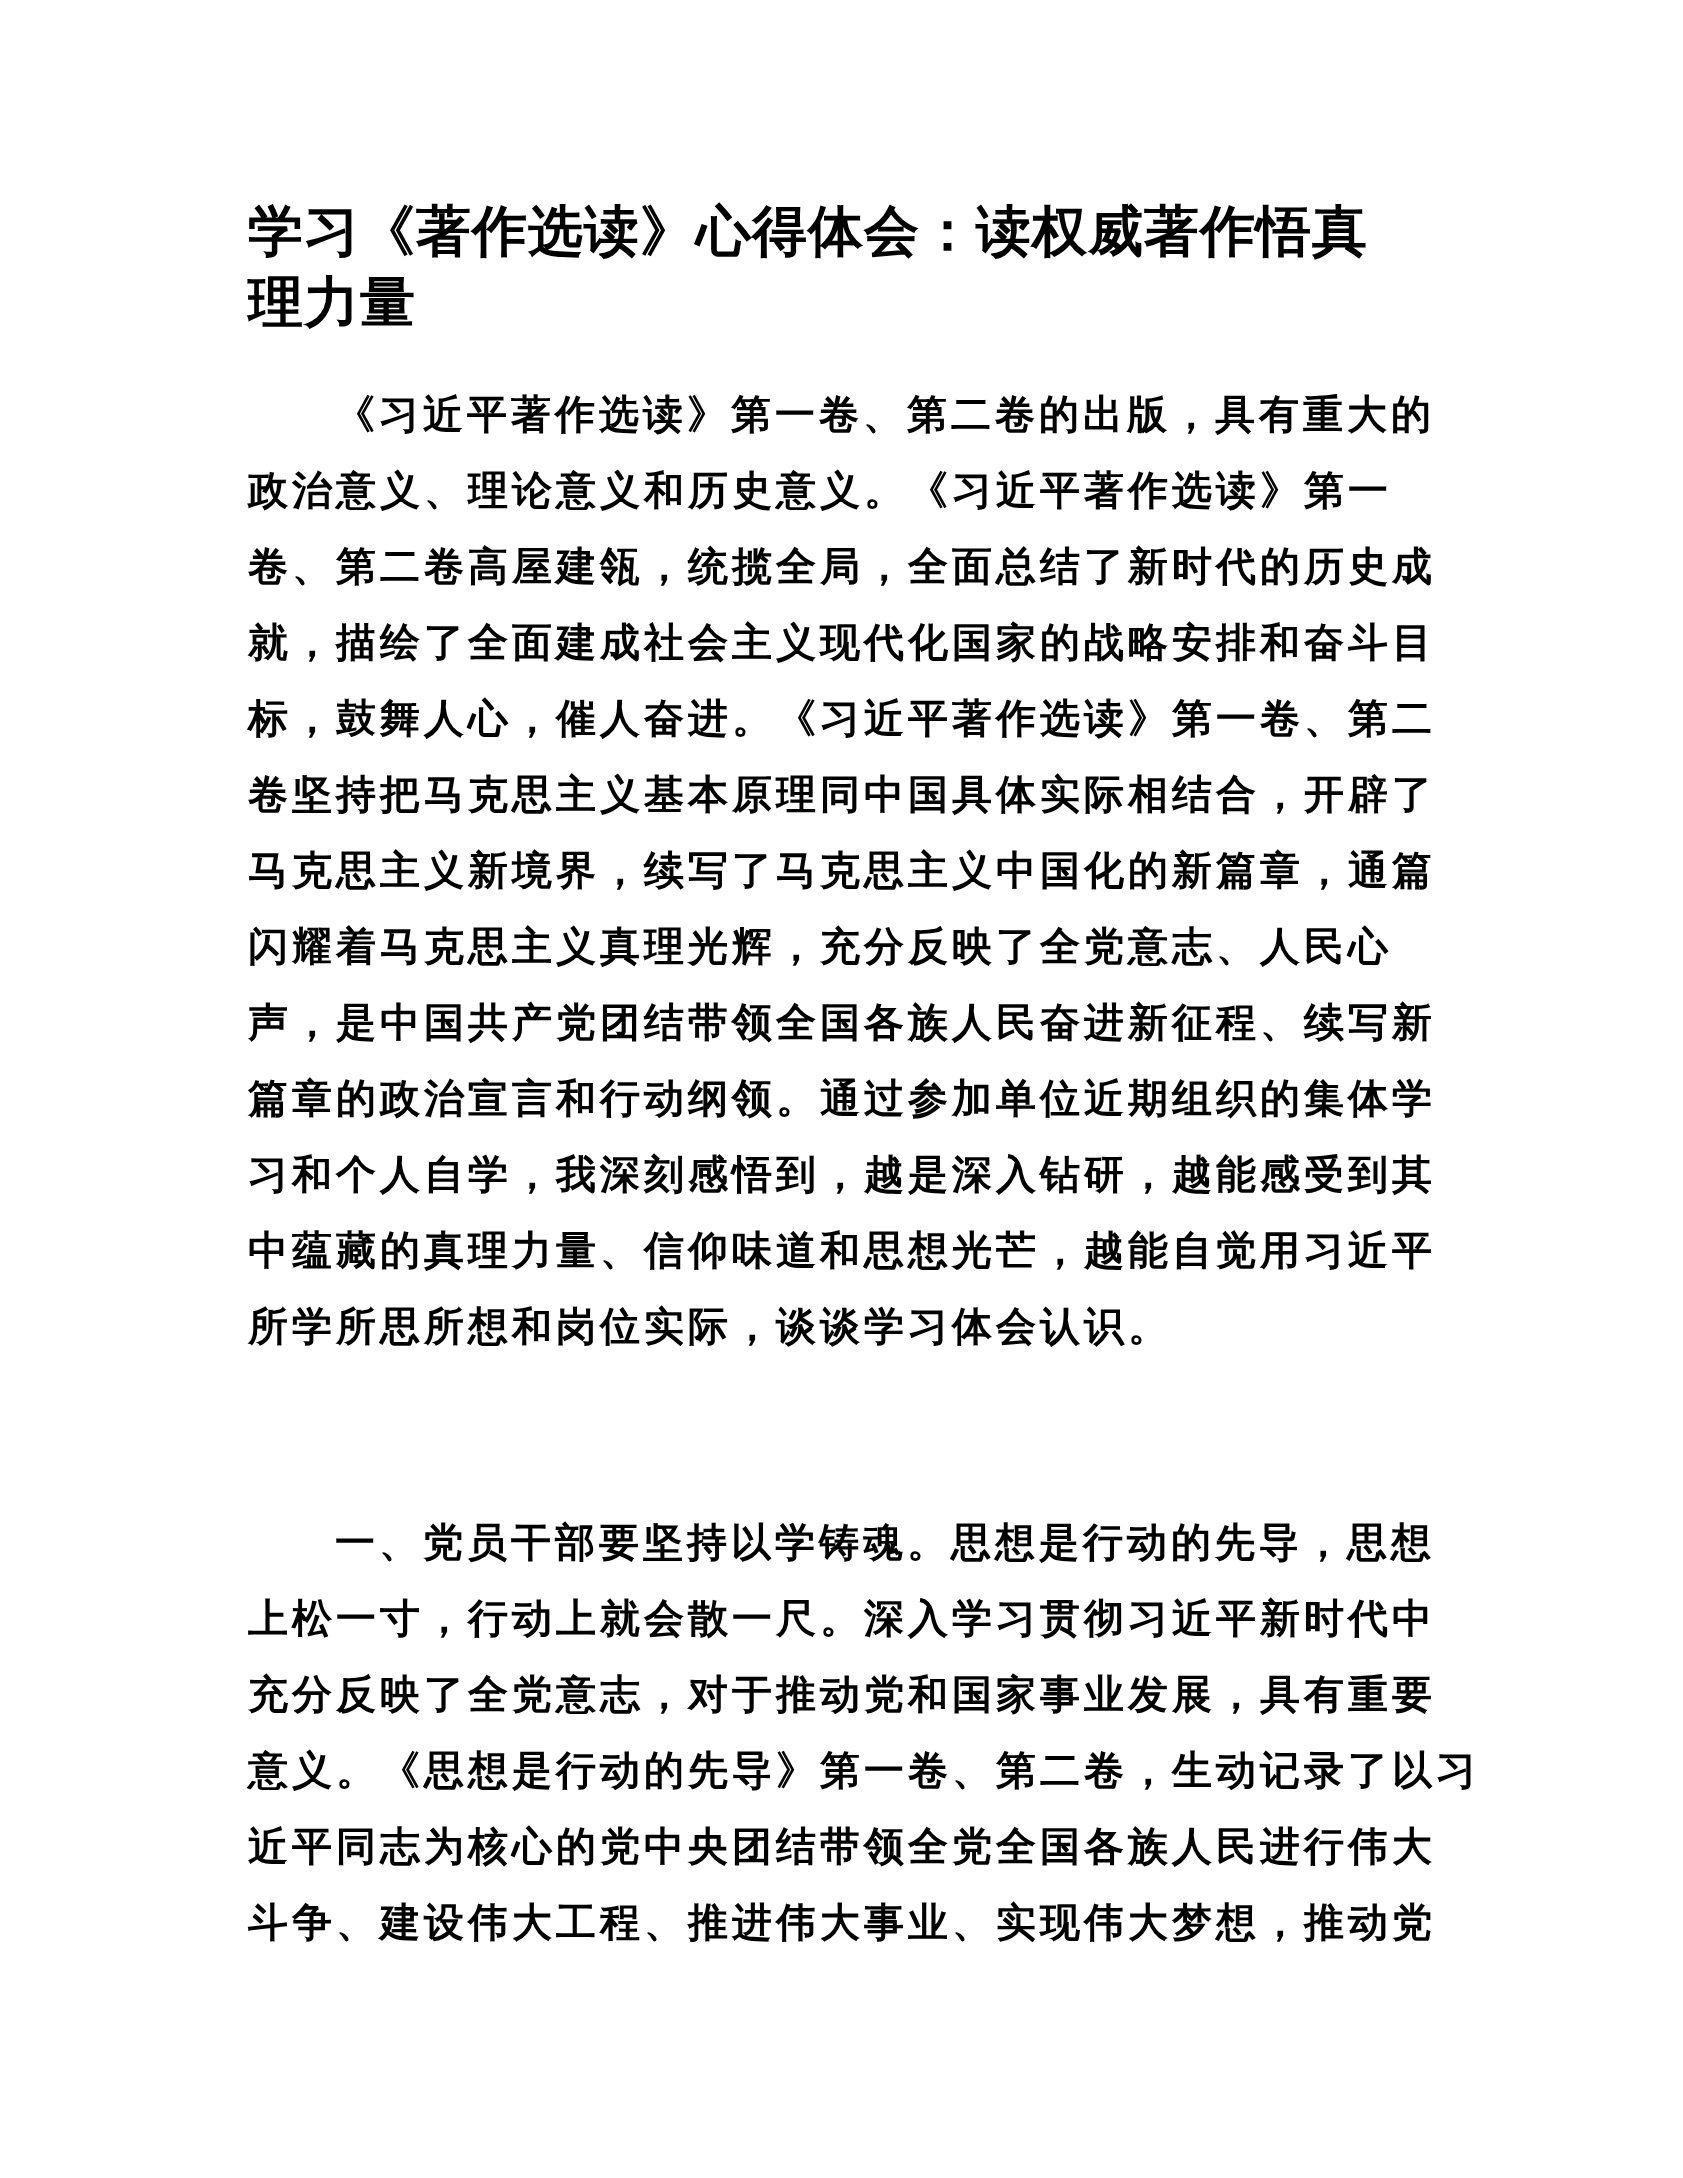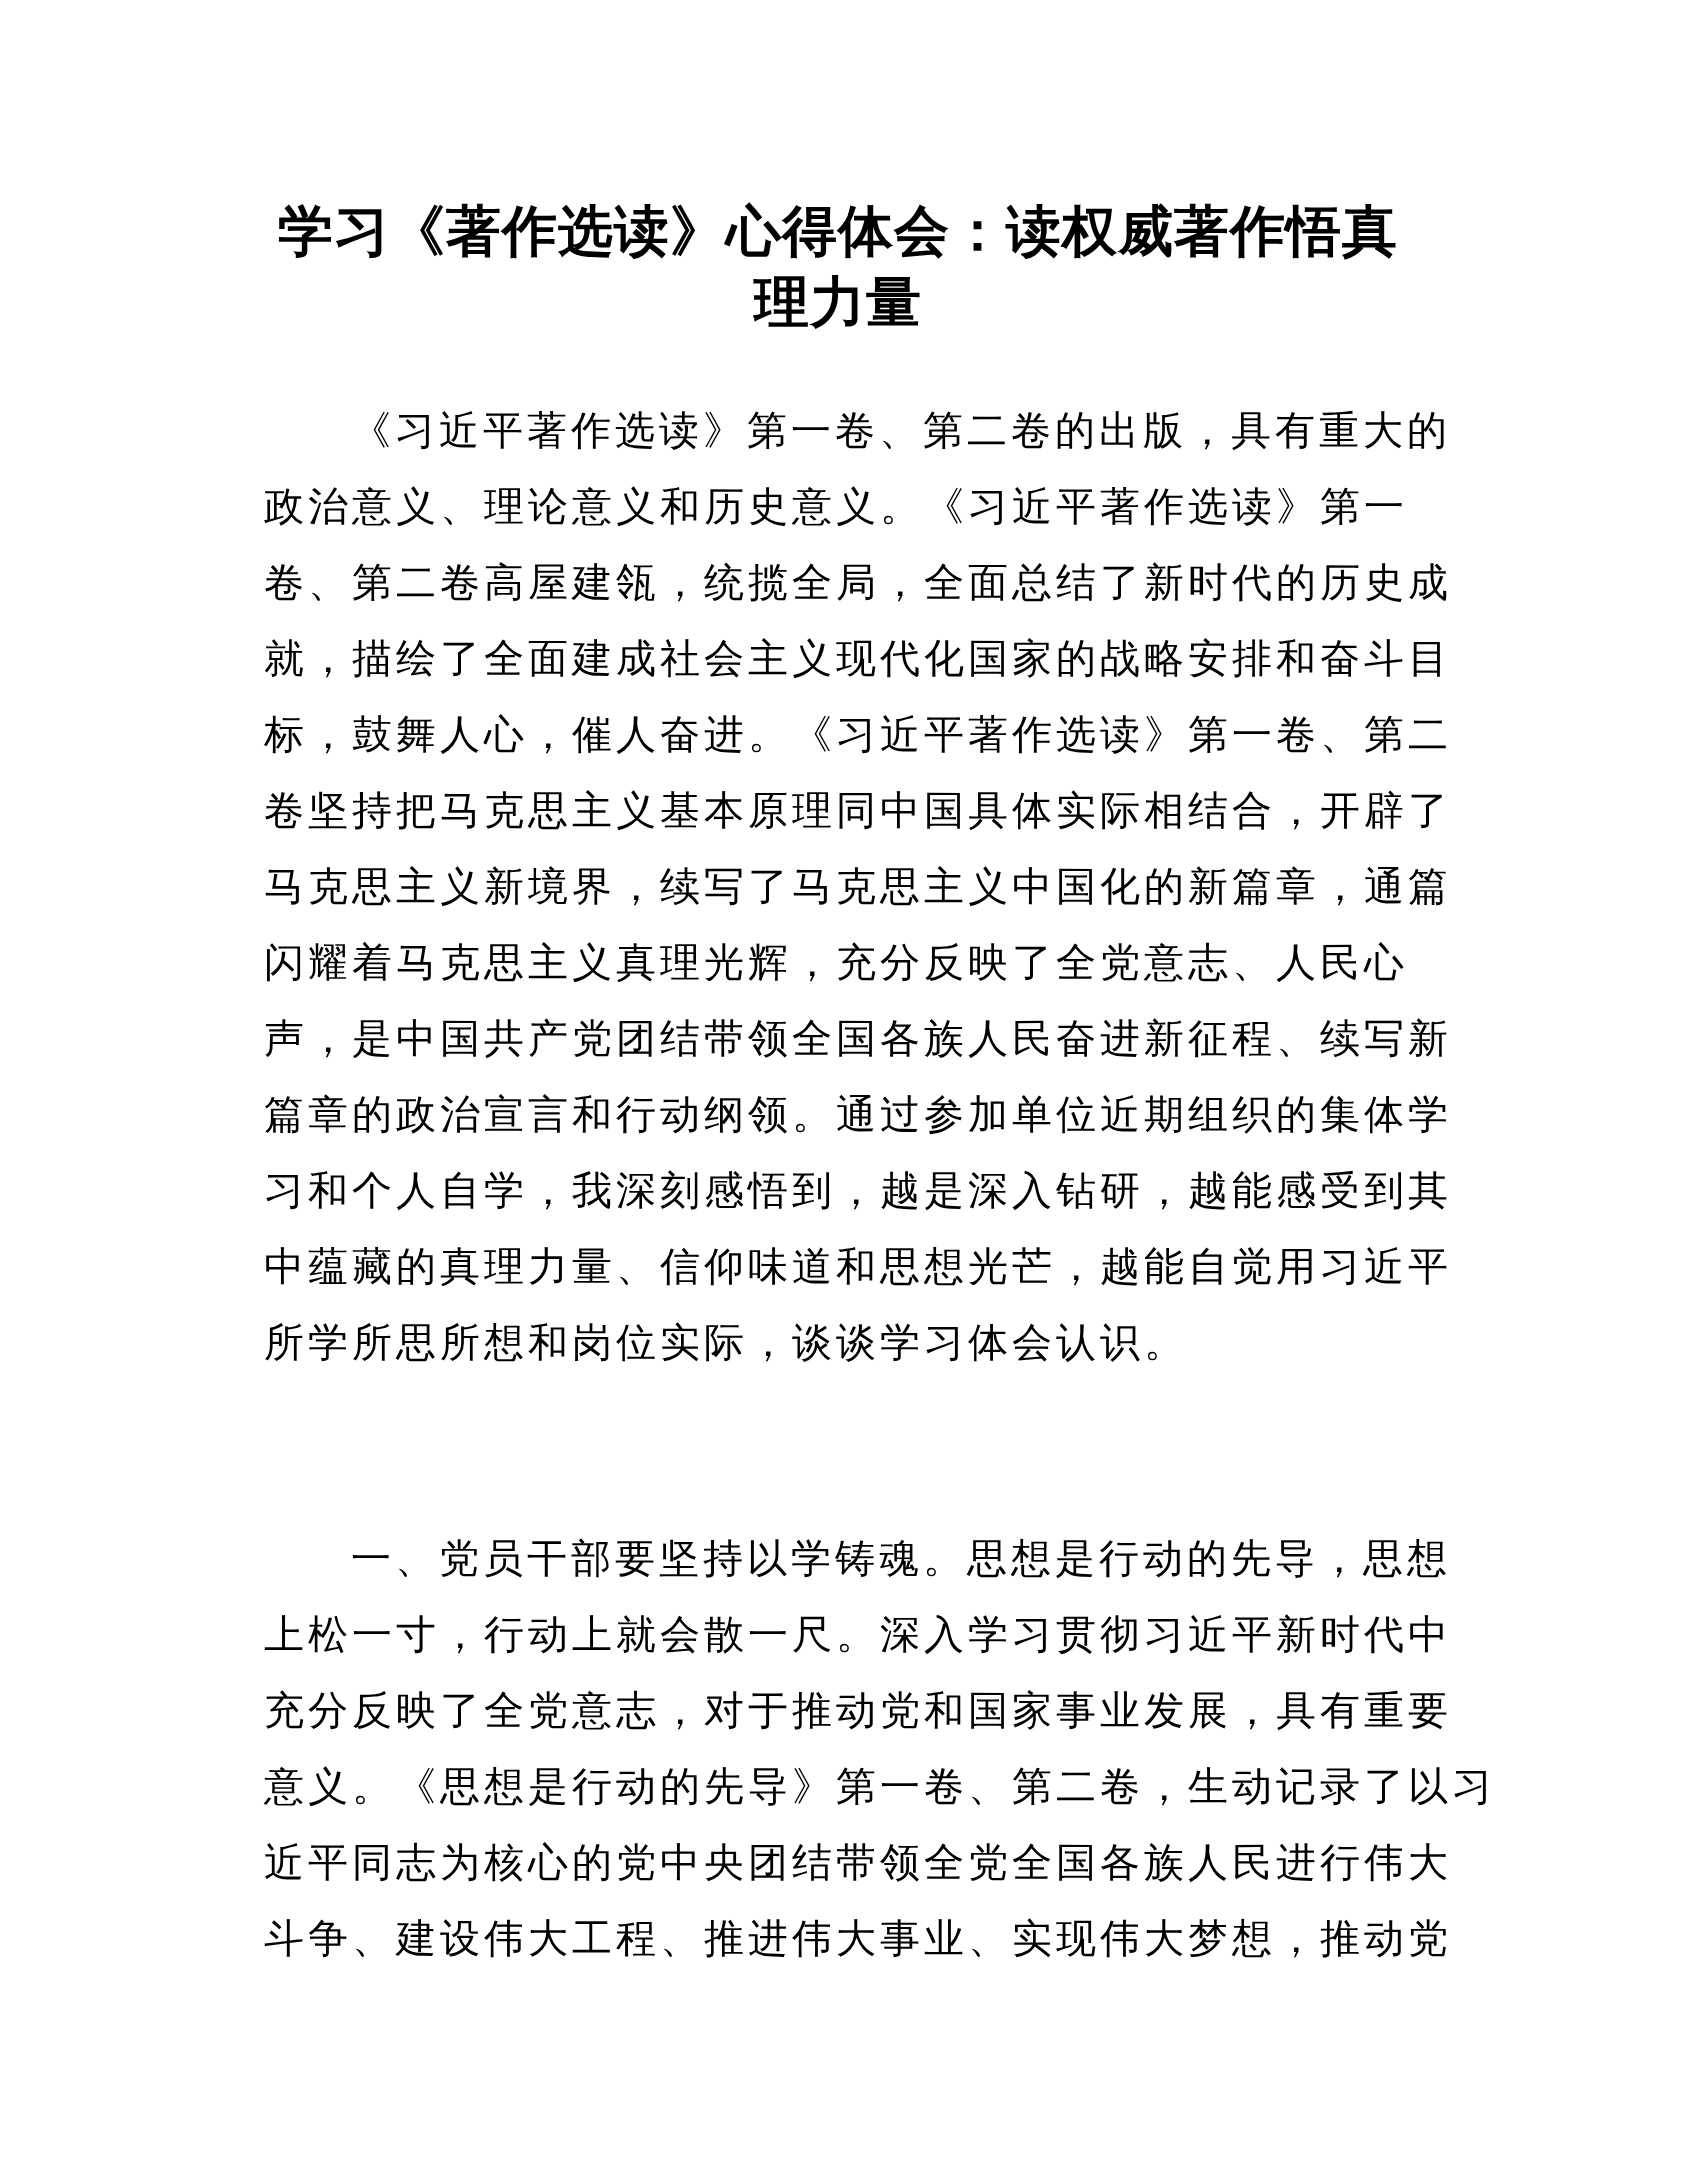--- a/index.html
+++ b/index.html
@@ -19,41 +19,42 @@
       position: absolute;
       left: 248px;
       top: 0;
       width: 1180px;
     }
     .title {
       position: absolute;
       left: 0;
       top: 196px;
       width: 1180px;
-      text-align: center;
+      text-align: left;
       font-size: 55px;
       line-height: 71px;
       font-weight: bold;
       letter-spacing: 1px;
       margin: 0;
     }
     .title .line {
       display: block;
       white-space: nowrap;
     }
     .body {
       position: absolute;
       left: 0;
       width: 1180px;
       font-size: 40px;
       line-height: 76px;
       letter-spacing: 4px;
     }
     .para {
-      margin: 16px;
+      margin: 0;
+      font-weight: bold;
     }
     .para .line {
       display: block;
       white-space: nowrap;
       height: 76px;
     }
     .para .line.first {
       padding-left: 87px;
     }
     #para1 { top: 376px; }

